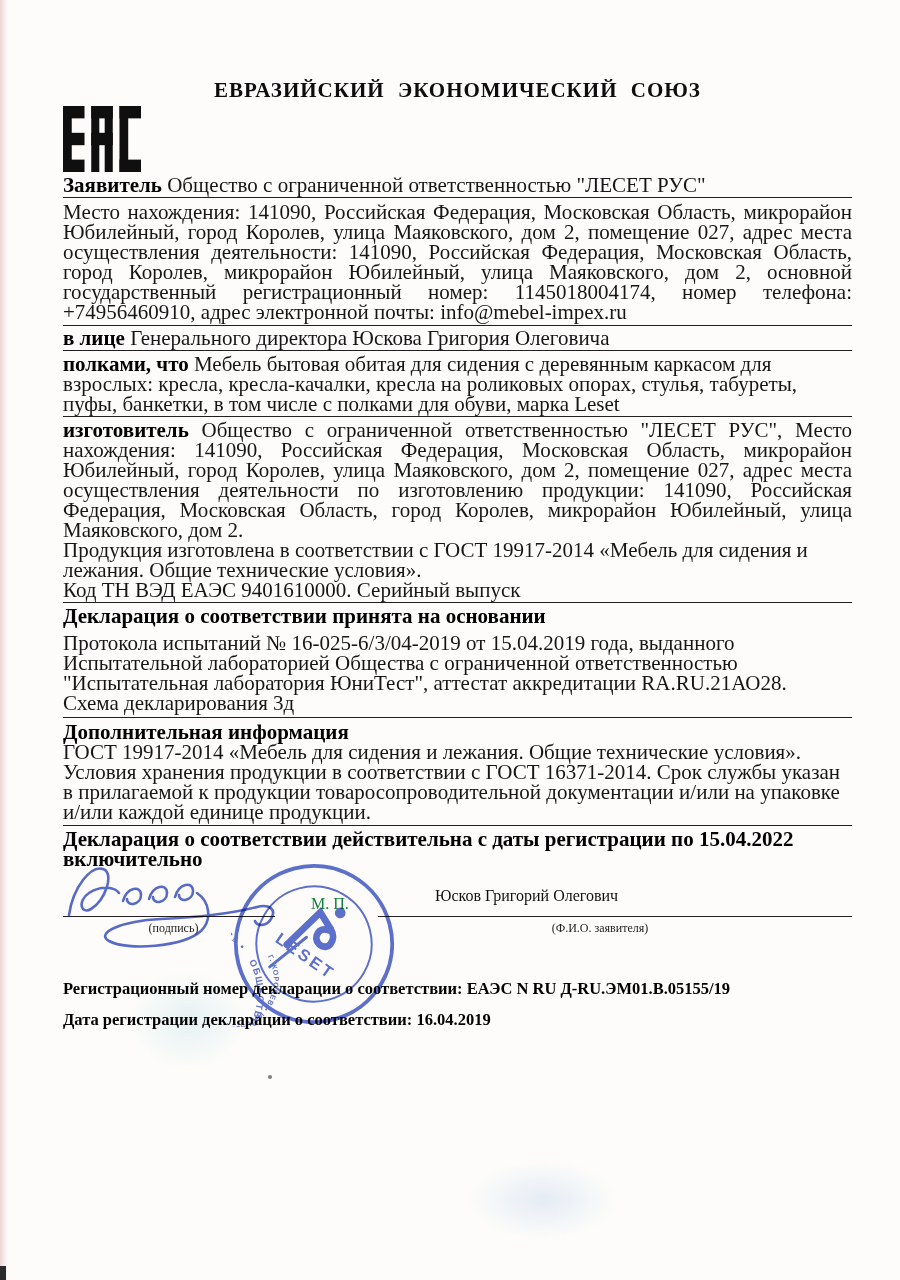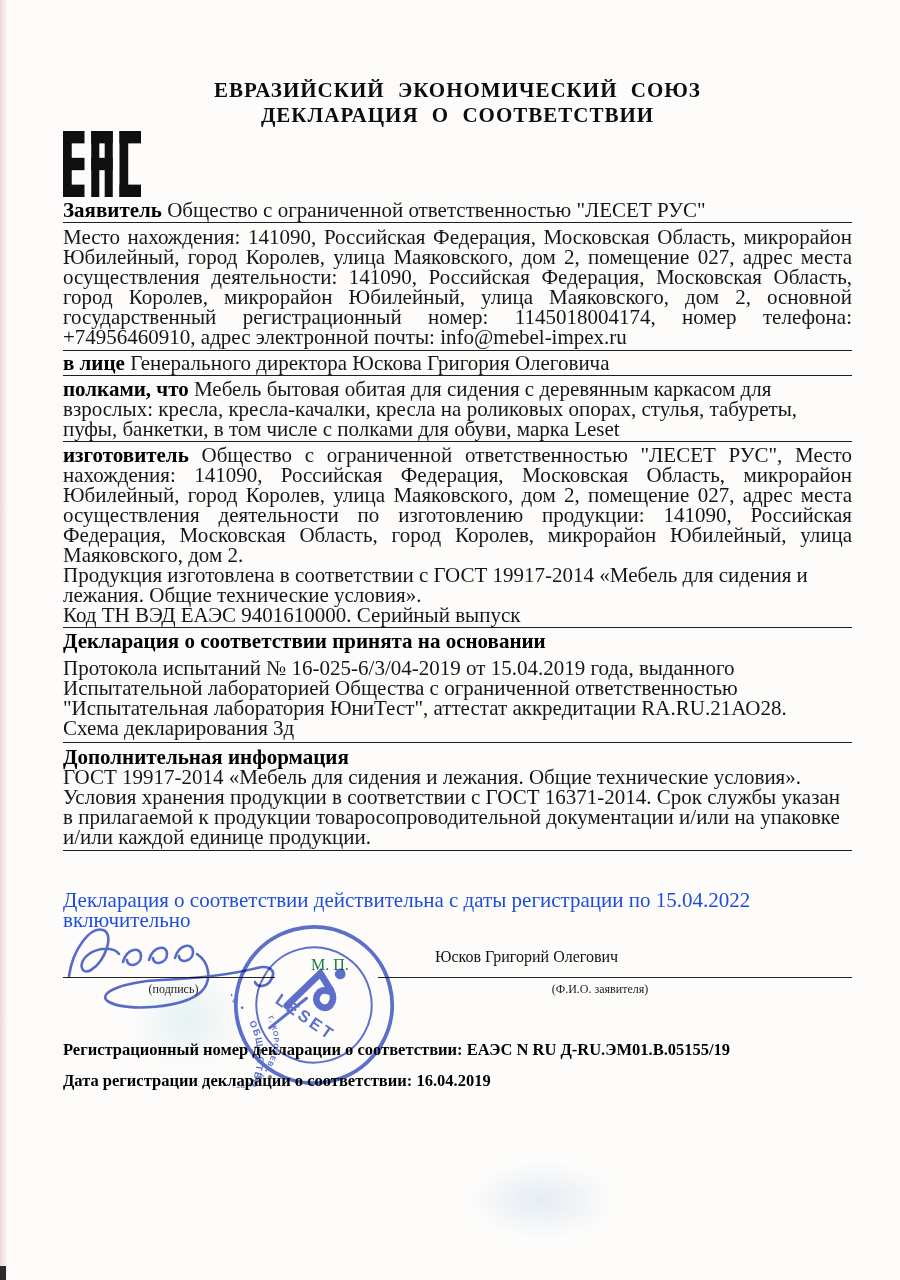--- a/index.html
+++ b/index.html
@@ -28,21 +28,21 @@
   .just{text-align:justify;}
   .sec-applicant{padding:3px 0 2px;}
   .sec-location{padding:4px 0 3px;}
   .sec-person{padding:2px 0 2px;}
   .sec-declares{padding:3px 0 2px;}
   .sec-manufacturer{padding:3px 0 2px;}
   .sec-requirements{padding:3px 0 14px;}
   .sec-basis{padding:3px 0 4px;}
   .sec-basis .gap{margin-top:7px;}
   .sec-additional{padding:4px 0 3px;}
-  .validity{padding-top:3px;font-weight:normal;color:#1d4ed8;margin-top:36px;}
+  .validity{padding-top:3px;font-weight:bold;color:#000000;}
 
   .sig-area{position:relative;height:106px;}
   .sig-line{position:absolute;border-bottom:1.6px solid #222;}
   .sig-line-left{left:0;top:47px;width:212px;}
   .sig-line-right{left:315px;top:47px;width:474px;}
   .caption{position:absolute;font-size:12px;line-height:14px;color:#222;text-align:center;}
   .cap-sign{left:38px;top:52px;width:145px;}
   .cap-fio{left:437px;top:52px;width:200px;}
   .mp{position:absolute;left:248px;top:26px;font-size:16px;color:#15803d;}
   .fio{position:absolute;left:372px;top:18px;width:300px;text-align:left;font-size:16px;color:#111;}
@@ -59,21 +59,20 @@
 <div class="page">
   <div class="edge-left"></div>
   <div class="edge-corner"></div>
   <div class="speck"></div>
   <div class="smudge-blue"></div>
   <div class="smudge-teal"></div>
 
   <div class="content">
 
     <div class="title">ЕВРАЗИЙСКИЙ ЭКОНОМИЧЕСКИЙ СОЮЗ</div>
-    <div class="title">ДЕКЛАРАЦИЯ О СООТВЕТСТВИИ</div>
 
     <div class="eac">
       <svg viewBox="0 0 116 64" preserveAspectRatio="none" fill="#0f0f0f">
         <rect x="0" y="0" width="13" height="64"></rect>
           <rect x="0" y="0" width="32" height="12"></rect>
         <rect x="0" y="26" width="32" height="12"></rect>
           <rect x="0" y="52" width="32" height="12"></rect>
         <rect x="42" y="0" width="12" height="64"></rect>
           <rect x="62" y="0" width="12" height="64"></rect>
         <rect x="42" y="0" width="32" height="12"></rect>

